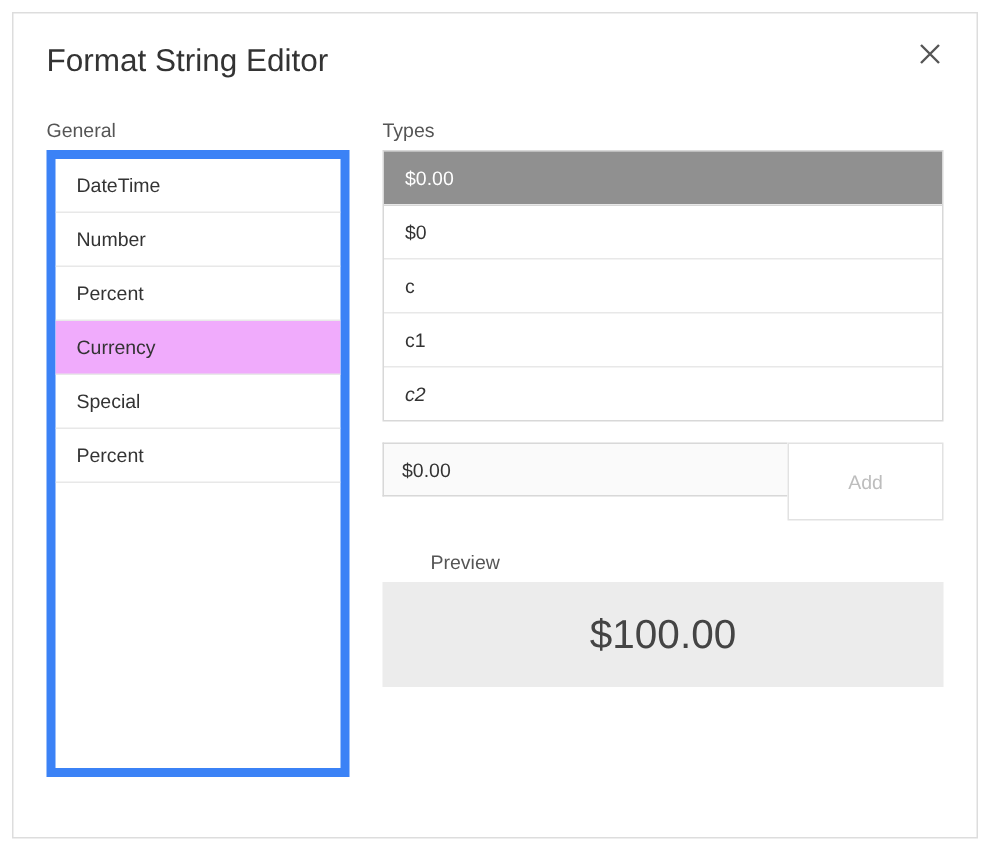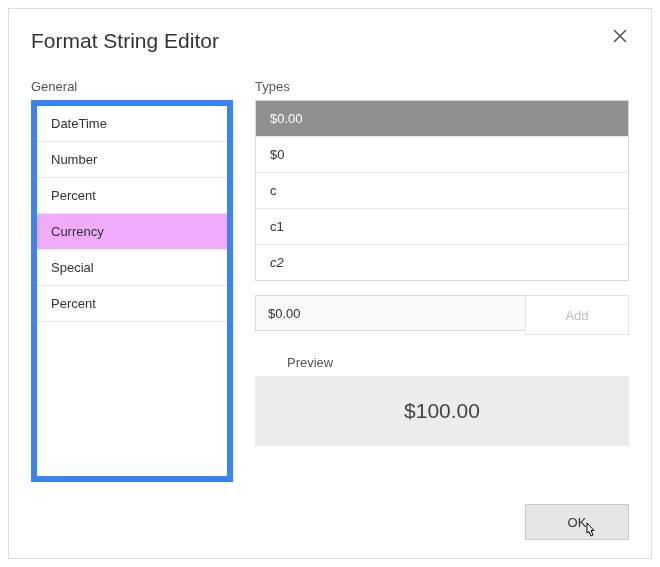--- a/index.html
+++ b/index.html
@@ -96,42 +96,42 @@
     border-right: none;
     padding: 0 12px;
     font-size: 13px;
     color: #333;
     font-family: inherit;
     outline: none;
     background: #fafafa;
   }
   .add-btn {
     width: 104px;
-    height: 40px;
+    height: 52px;
     border: 1px solid #e2e2e2;
     background: #fff;
     color: #bdbdbd;
     font-size: 13px;
     cursor: default;
     font-family: inherit;
   }
   .preview-label {
     font-size: 13px;
     color: #555;
     margin-top: 20px;
     margin-bottom: 6px;
     margin-left: 32px;
   }
   .preview-box {
     height: 70px;
     background: #ececec;
     display: flex;
     align-items: center;
     justify-content: center;
-    font-size: 21px;
+    font-size: 27px;
     color: #444;
   }
   .footer {
     display: flex;
     justify-content: flex-end;
     gap: 16px;
     margin-top: 22px;
   }
   .btn {
     width: 104px;
@@ -199,23 +199,15 @@
 
       <div class="preview-label">Preview</div>
       <div class="preview-box">
         <span>$100.00</span>
       </div>
     </div>
 
   </div>
 
   <div class="footer">
-    <button class="btn primary">
-      <span>OK</span>
-      <span class="cursor-icon">
-        <svg width="18" height="20" viewBox="0 0 18 20">
-          <path d="M5 1 L5 11 L7 9.5 L9 14 L11 13 L9 8.5 L12 8.5 Z" fill="#fff" stroke="#000" stroke-width="1"></path>
-        </svg>
-      </span>
-    </button>
   </div>
 
 </div>
 
 </body></html>

